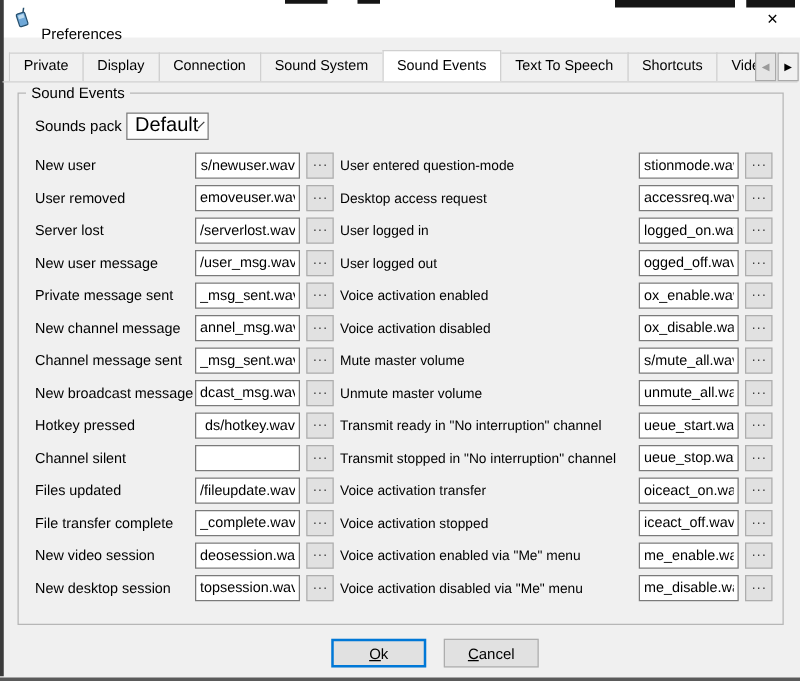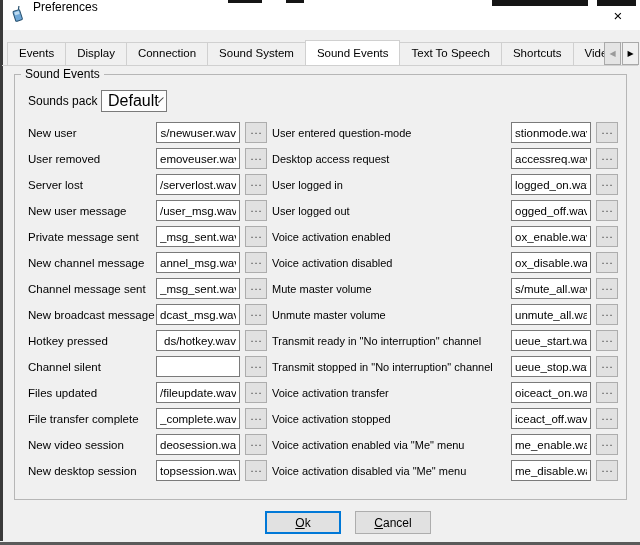--- a/index.html
+++ b/index.html
@@ -1,21 +1,21 @@
 <!DOCTYPE html>
 <html><head>
 <meta charset="utf-8">
 <style>
   html,body{margin:0;padding:0;}
   .screen{position:relative;width:640px;height:545px;background:#f0f0f0;overflow:hidden;
           font-family:"Liberation Sans",sans-serif;color:#000;}
   
   .titlebar{position:absolute;left:0;top:0;width:640px;height:30px;background:#ffffff;}
   .app-icon{position:absolute;left:9px;top:6px;width:17px;height:18px;}
-  .title-text{position:absolute;left:33px;top:0;font-size:12px;}
+  .title-text{position:absolute;left:33px;top:20px;font-size:12px;}
   .close-btn{position:absolute;right:0;top:0;width:44px;height:30px;display:flex;align-items:center;
              justify-content:center;font-size:15px;color:#000;cursor:default;}
   
   .edge-left{position:absolute;left:0;top:0;width:3px;height:541px;background:#3a3a3a;}
   .edge-bottom{position:absolute;left:0;top:542px;width:640px;height:3px;background:#5a5a5a;}
   .frag{position:absolute;background:#151515;}
   .frag1{left:228px;top:0;width:34px;height:3px;}
   .frag2{left:286px;top:0;width:18px;height:3px;}
   .frag3{left:492px;top:0;width:96px;height:6px;}
   .frag4{left:597px;top:0;width:39px;height:6px;}
@@ -76,21 +76,21 @@
           <line x1="11" y1="4.5" x2="12.6" y2="1" stroke="#27506e" stroke-width="1.2"></line>
         </g>
       </svg>
     </span>
     <span class="title-text">Preferences</span>
     <span class="close-btn">×</span>
   </div>
 
   <div class="tab-baseline"></div>
   <div class="tab-strip">
-      <div class="tab">Events</div>
+      <div class="tab">Private</div>
       <div class="tab">Display</div>
       <div class="tab">Connection</div>
       <div class="tab">Sound System</div>
       <div class="tab active">Sound Events</div>
       <div class="tab">Text To Speech</div>
       <div class="tab">Shortcuts</div>
       <div class="tab">Video</div>
     </div>
   <div class="tab-scroller">
     <div class="tab-scroll-btn disabled">◀</div>

